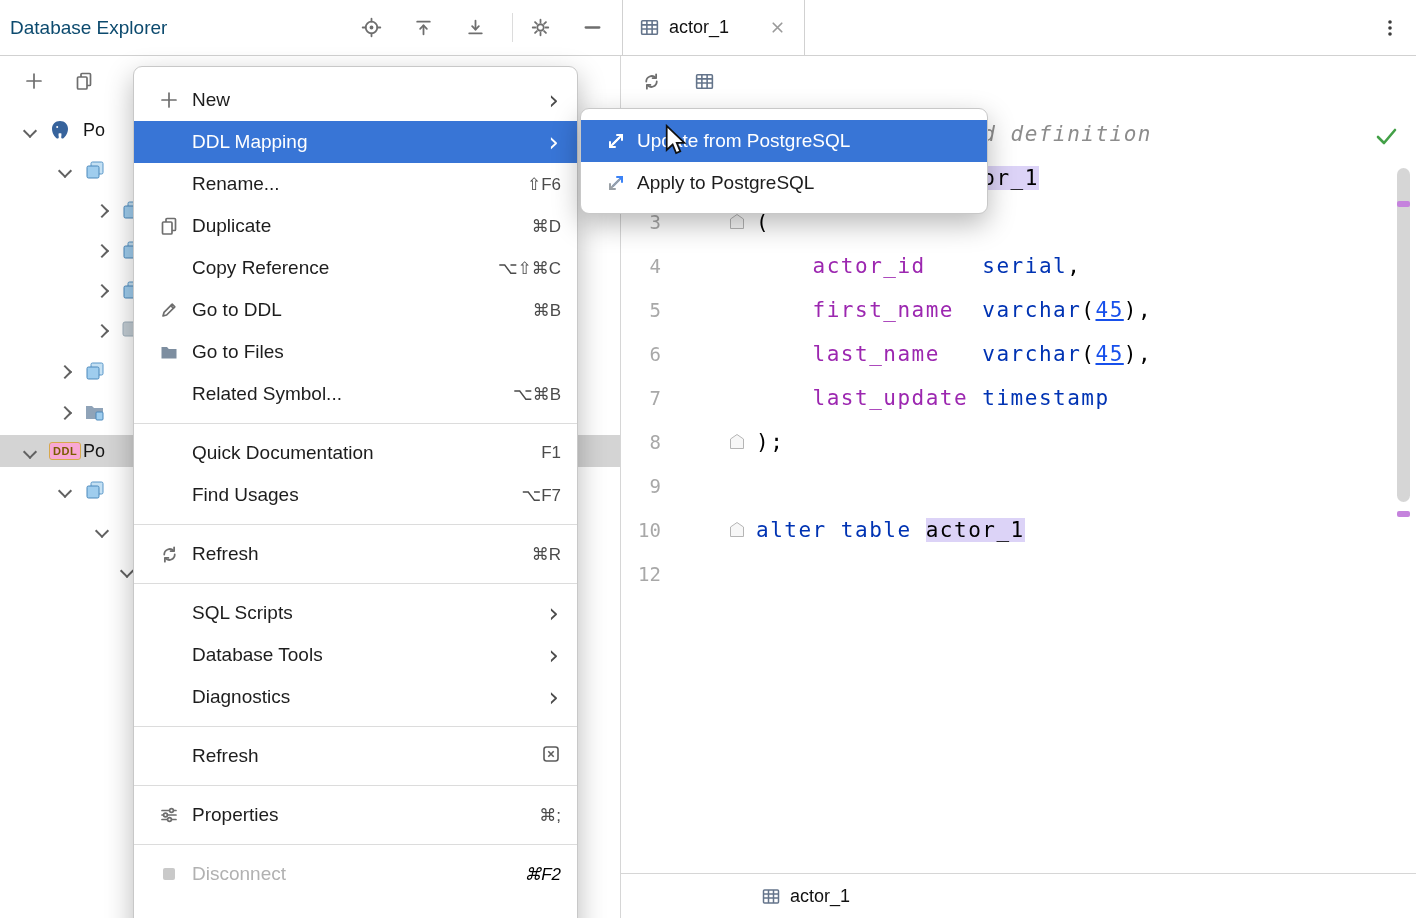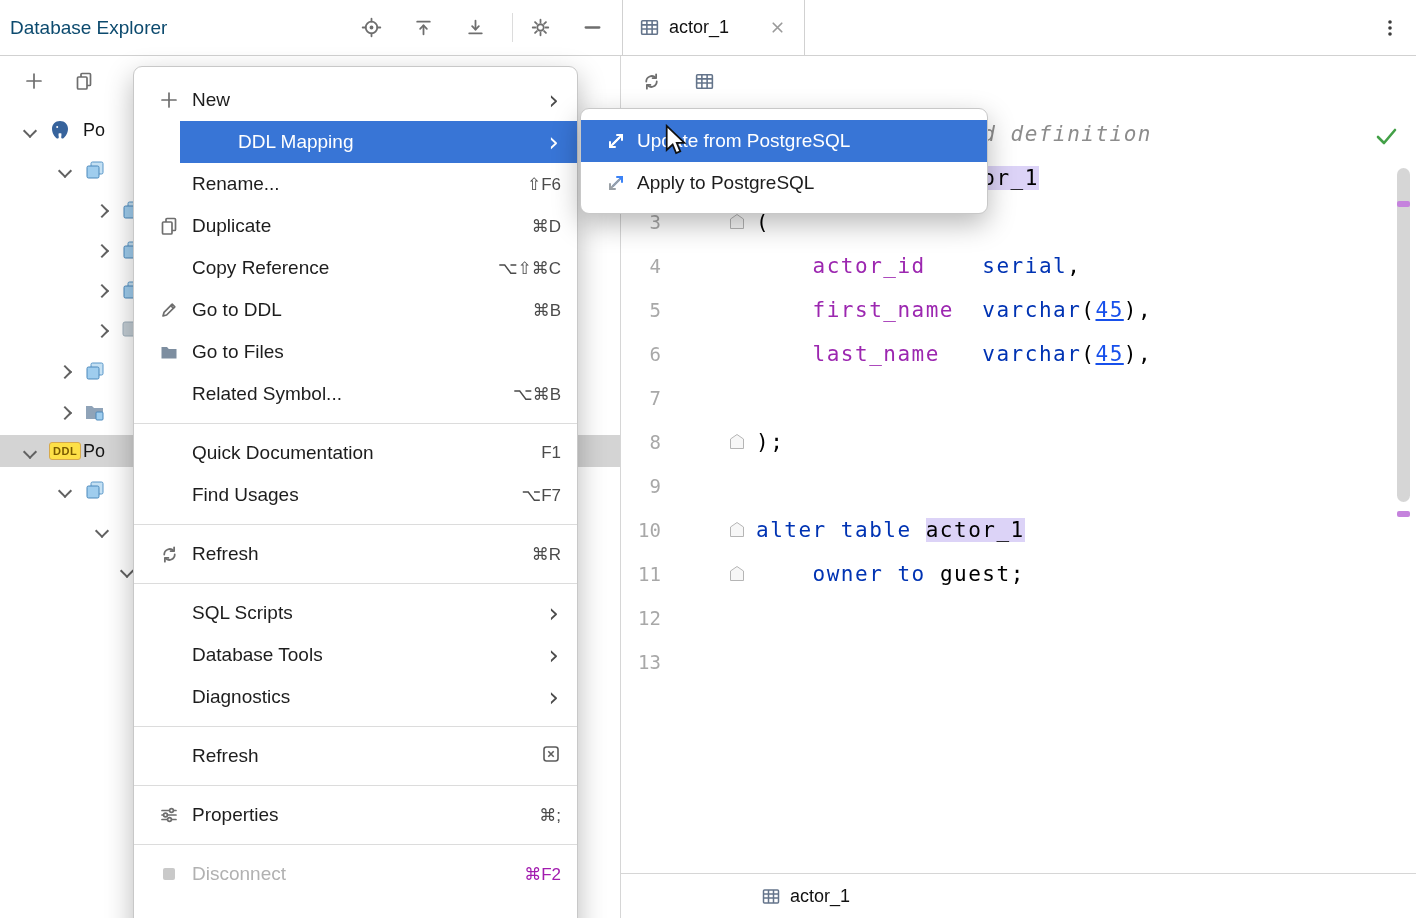--- a/index.html
+++ b/index.html
@@ -24,21 +24,21 @@
   .ltoolbar .hicon2{width:20px;height:20px;margin-right:30px;display:flex;align-items:center;justify-content:center;}
   .tree{position:absolute;left:0;top:100px;width:620px;height:818px;}
   .trow{position:absolute;left:0;width:620px;height:32px;}
   .trow.selected{background:#d4d4d4;}
   .chev{position:absolute;top:12px;width:8px;height:8px;border-right:2px solid #616161;border-bottom:2px solid #616161;}
   .chev.down{transform:rotate(45deg);}
   .chev.right{transform:rotate(-45deg);}
   .ticon{position:absolute;top:5px;width:22px;height:22px;}
   .tlabel{position:absolute;top:0;line-height:32px;font-size:18px;color:#141414;white-space:nowrap;text-align:center;}
   .badge{position:absolute;top:7px;font-size:11px;font-weight:bold;letter-spacing:.5px;color:#7a5b00;
-         background:#fde047;border:1px solid #d7a94c;border-radius:3px;padding:1px 3px;line-height:14px;}
+         background:#f9a8d4;border:1px solid #d7a94c;border-radius:3px;padding:1px 3px;line-height:14px;}
   .vsplit{position:absolute;left:620px;top:56px;width:1px;height:862px;background:#d6d6d6;}
 
   
   .etoolbar{position:absolute;left:621px;top:56px;height:50px;display:flex;align-items:center;padding-left:19px;}
   .etoolbar .hicon2{width:22px;height:22px;margin-right:31px;display:flex;align-items:center;justify-content:center;}
   .code-pane{position:absolute;left:621px;top:112px;width:770px;}
   .eline{position:relative;height:44px;}
   .lnum{position:absolute;left:0;top:0;width:40px;text-align:right;color:#a8a8a8;
         font-family:"DejaVu Sans Mono",monospace;font-size:19px;line-height:44px;}
   .marker{position:absolute;left:108px;top:13px;}
@@ -61,24 +61,24 @@
   
   .popup{position:absolute;background:#fff;border:1px solid #c8c8c8;border-radius:9px;
          box-shadow:0 10px 28px rgba(0,0,0,.28);overflow:hidden;z-index:10;}
   .menu{left:133px;top:66px;width:445px;height:900px;padding-top:12px;box-sizing:border-box;}
   .submenu{left:580px;top:108px;width:408px;height:106px;padding-top:11px;box-sizing:border-box;z-index:11;}
   .menu-item{height:42px;display:flex;align-items:center;padding:0 16px 0 20px;font-size:19px;color:#1d1d1d;}
   .mi-icon{width:30px;display:flex;justify-content:center;align-items:center;}
   .mi-label{margin-left:8px;white-space:nowrap;}
   .mi-right{margin-left:auto;display:flex;align-items:center;color:#4b4b4b;font-size:17px;}
   .arrow{font-size:26px;line-height:1;color:#4b4b4b;margin-right:2px;font-family:"DejaVu Sans",sans-serif;}
-  .menu-item.selected{background:var(--selection);color:#fff;margin-left:46px;}
+  .menu-item.selected{background:var(--selection);color:#fff;}
   .menu-item.selected .mi-right,.menu-item.selected .arrow{color:#fff;}
   .menu-item.disabled .mi-label{color:#b1b1b1;}
-  .menu-item.disabled .mi-right{color:#a21caf;}
+  .menu-item.disabled .mi-right{color:#000000;font-style:italic;}
   .menu-sep{height:1px;background:#dcdcdc;margin:8px 0;}
   .sm-item{height:42px;display:flex;align-items:center;padding:0 16px 0 22px;font-size:19px;color:#1d1d1d;}
   .sm-item .mi-icon{width:26px;}
   .sm-item.selected{background:var(--selection);color:#fff;}
   .cursor{position:absolute;left:664px;top:124px;z-index:20;}
 </style>
 </head>
 <body>
 
 <div class="stage">
@@ -265,52 +265,42 @@
       <div class="eline">
         <span class="lnum">5</span>
         <span class="codeTxt"><span class="tk-pl">    </span><span class="tk-col">first_name</span><span class="tk-pl">  </span><span class="tk-kw">varchar</span><span class="tk-pl">(</span><span class="tk-num">45</span><span class="tk-pl">)</span><span class="tk-pl">,</span></span>
       </div>
       <div class="eline">
         <span class="lnum">6</span>
         <span class="codeTxt"><span class="tk-pl">    </span><span class="tk-col">last_name</span><span class="tk-pl">   </span><span class="tk-kw">varchar</span><span class="tk-pl">(</span><span class="tk-num">45</span><span class="tk-pl">)</span><span class="tk-pl">,</span></span>
       </div>
       <div class="eline">
         <span class="lnum">7</span>
+        <span class="codeTxt"><span class="tk-pl">    </span><span class="tk-col">last_update</span><span class="tk-pl"> </span><span class="tk-kw">timestamp</span></span>
       </div>
       <div class="eline">
         <span class="lnum">8</span>
         <span class="marker"><svg width="16" height="17" viewBox="0 0 16 17">
             <path d="M8 1.5 14.5 6v9.5h-13V6z" fill="#f7f7f7" stroke="#b5b5b5"></path>
           </svg></span>
         <span class="codeTxt"><span class="tk-pl">);</span></span>
       </div>
       <div class="eline">
         <span class="lnum">9</span>
         <span class="codeTxt"></span>
       </div>
       <div class="eline">
         <span class="lnum">10</span>
         <span class="marker"><svg width="16" height="17" viewBox="0 0 16 17">
             <path d="M8 1.5 14.5 6v9.5h-13V6z" fill="#f7f7f7" stroke="#b5b5b5"></path>
           </svg></span>
         <span class="codeTxt"><span class="tk-kw">alter table </span><span class="tk-hl">actor_1</span></span>
       </div>
       <div class="eline">
-        <span class="lnum">11</span>
-        <span class="marker"><svg width="16" height="17" viewBox="0 0 16 17">
-            <path d="M8 1.5 14.5 6v9.5h-13V6z" fill="#f7f7f7" stroke="#b5b5b5"></path>
-          </svg></span>
-        <span class="codeTxt"><span class="tk-pl">    </span><span class="tk-kw">owner</span><span class="tk-pl"> </span><span class="tk-kw">to</span><span class="tk-pl"> </span><span class="tk-pl">guest</span><span class="tk-pl">;</span></span>
-      </div>
-      <div class="eline">
         <span class="lnum">12</span>
-        <span class="codeTxt"></span>
-      </div>
-      <div class="eline">
-        <span class="lnum">13</span>
         <span class="codeTxt"></span>
       </div>
     </div>
   <span class="okcheck">
     <svg width="24" height="24" viewBox="0 0 24 24" fill="none" stroke="#43a047" stroke-width="2.6" stroke-linecap="round" stroke-linejoin="round">
         <path d="M4 13l6 6L21 6"></path>
       </svg>
   </span>
   <div class="sb-thumb"></div>
   <div class="sb-mark" style="top:201px"></div>

